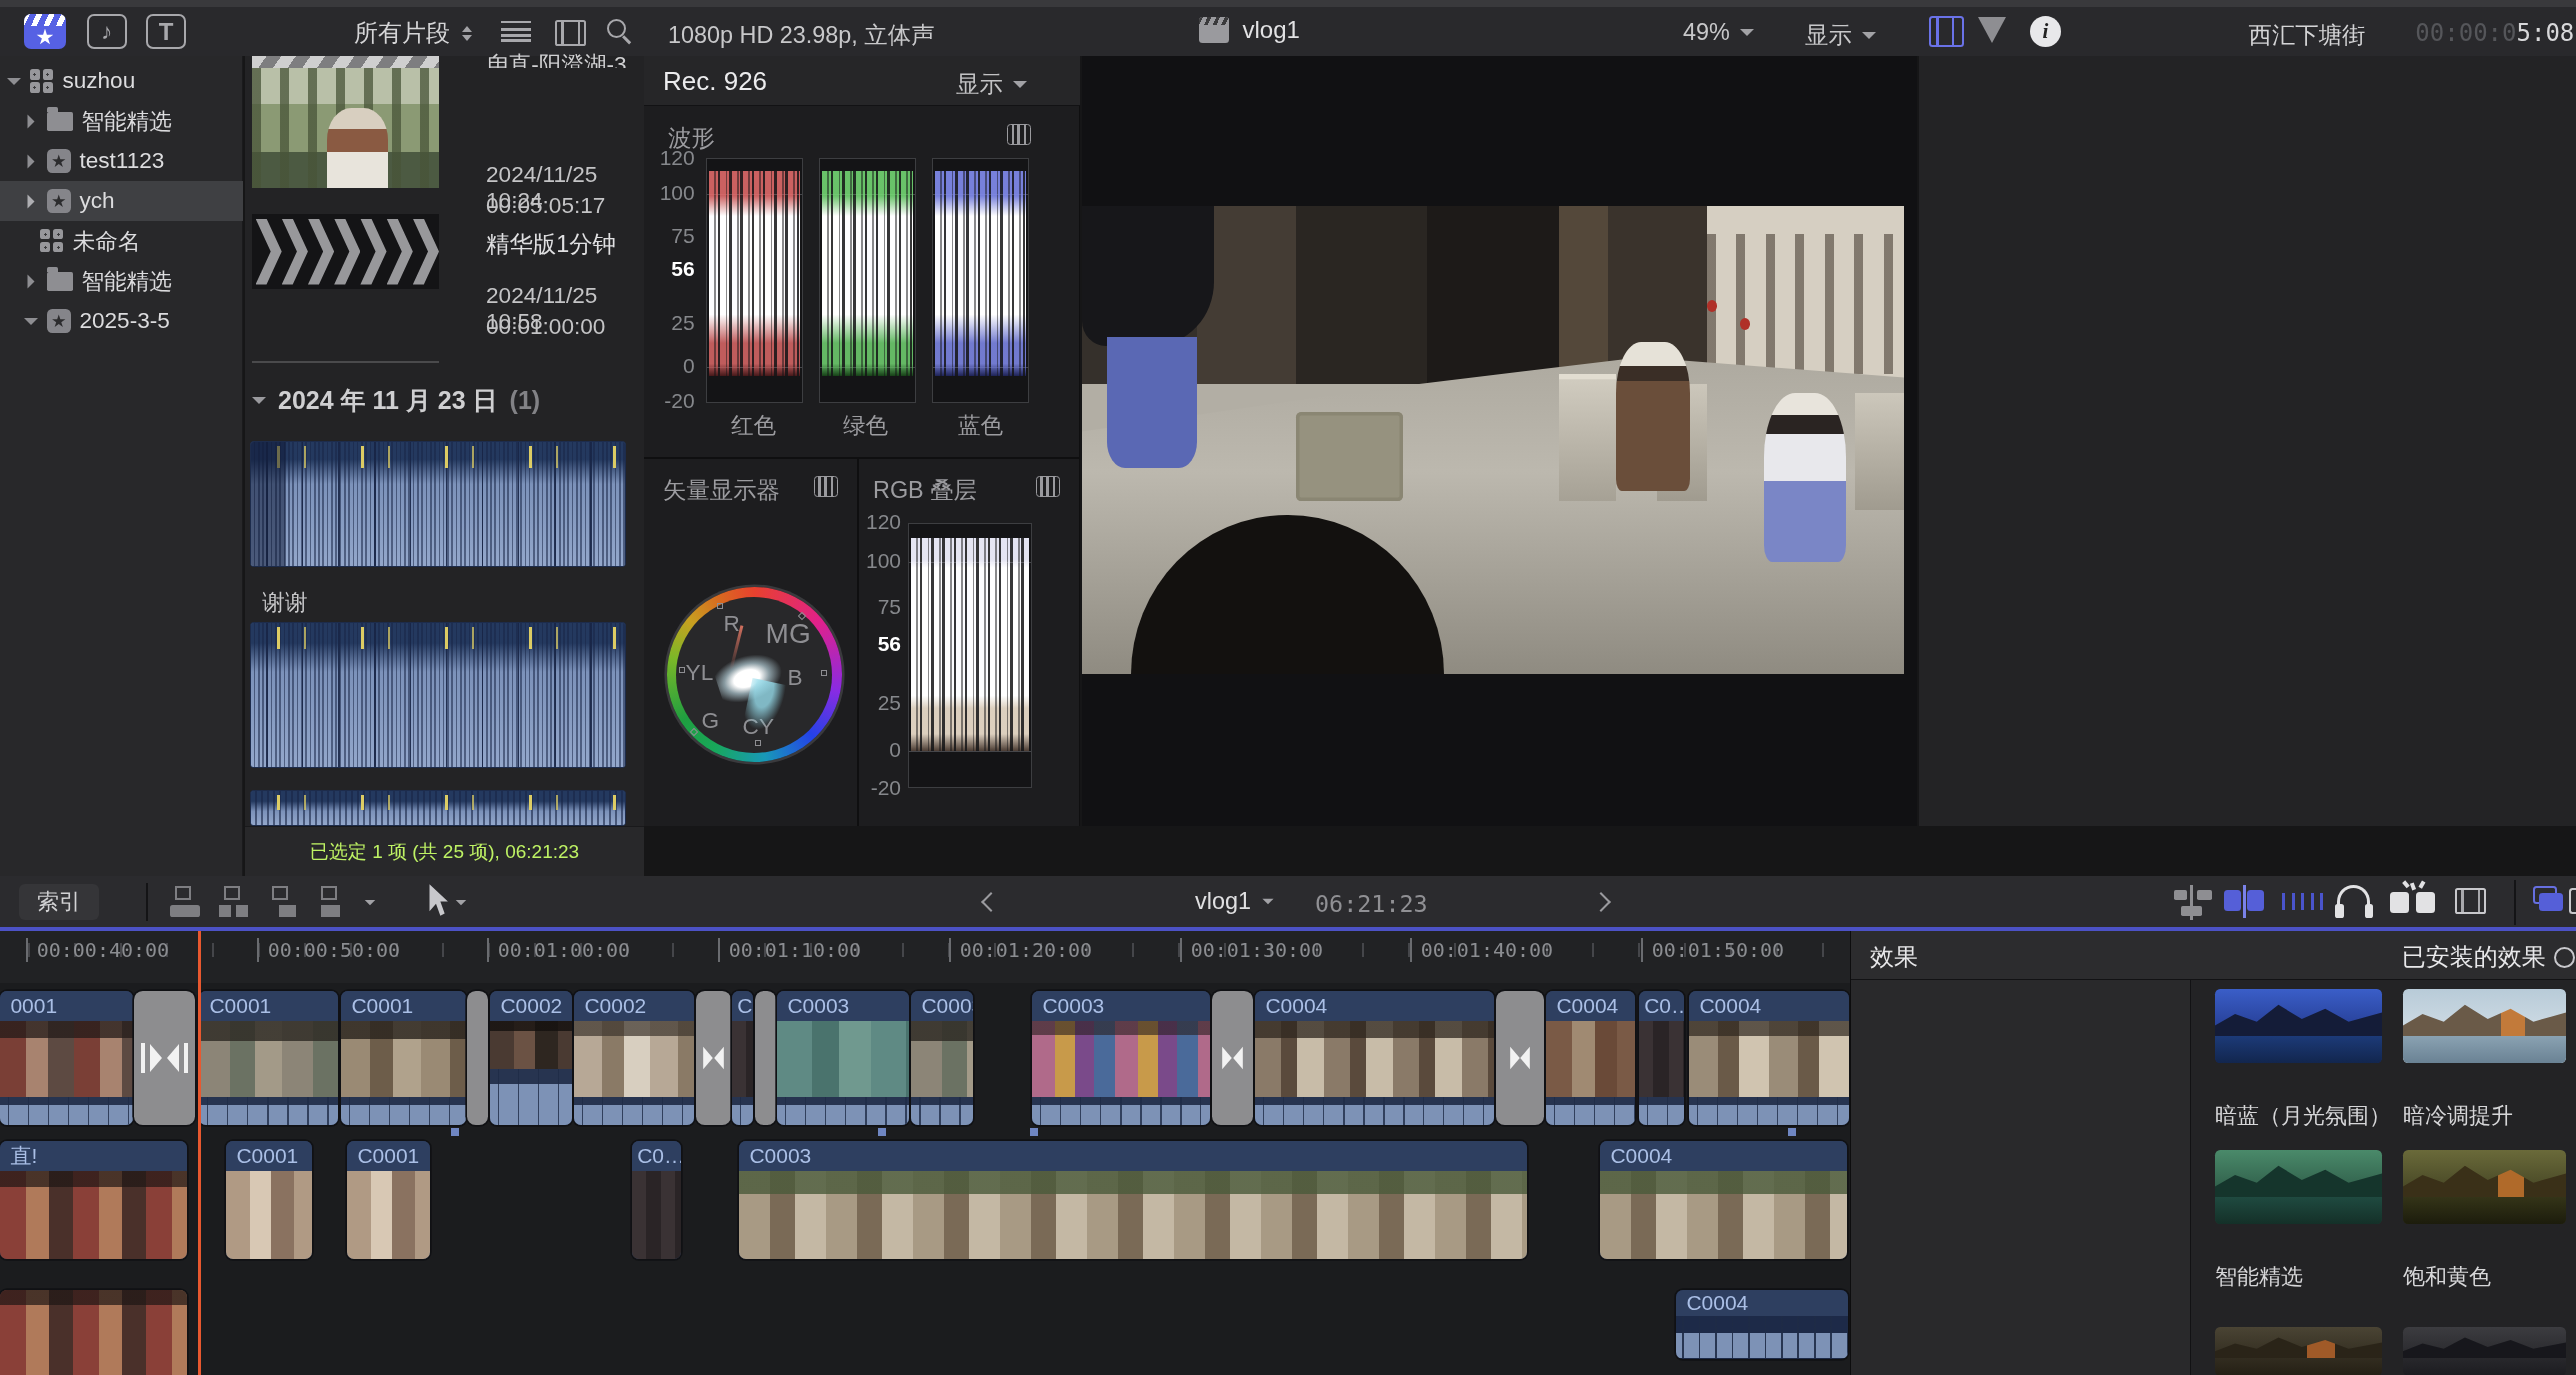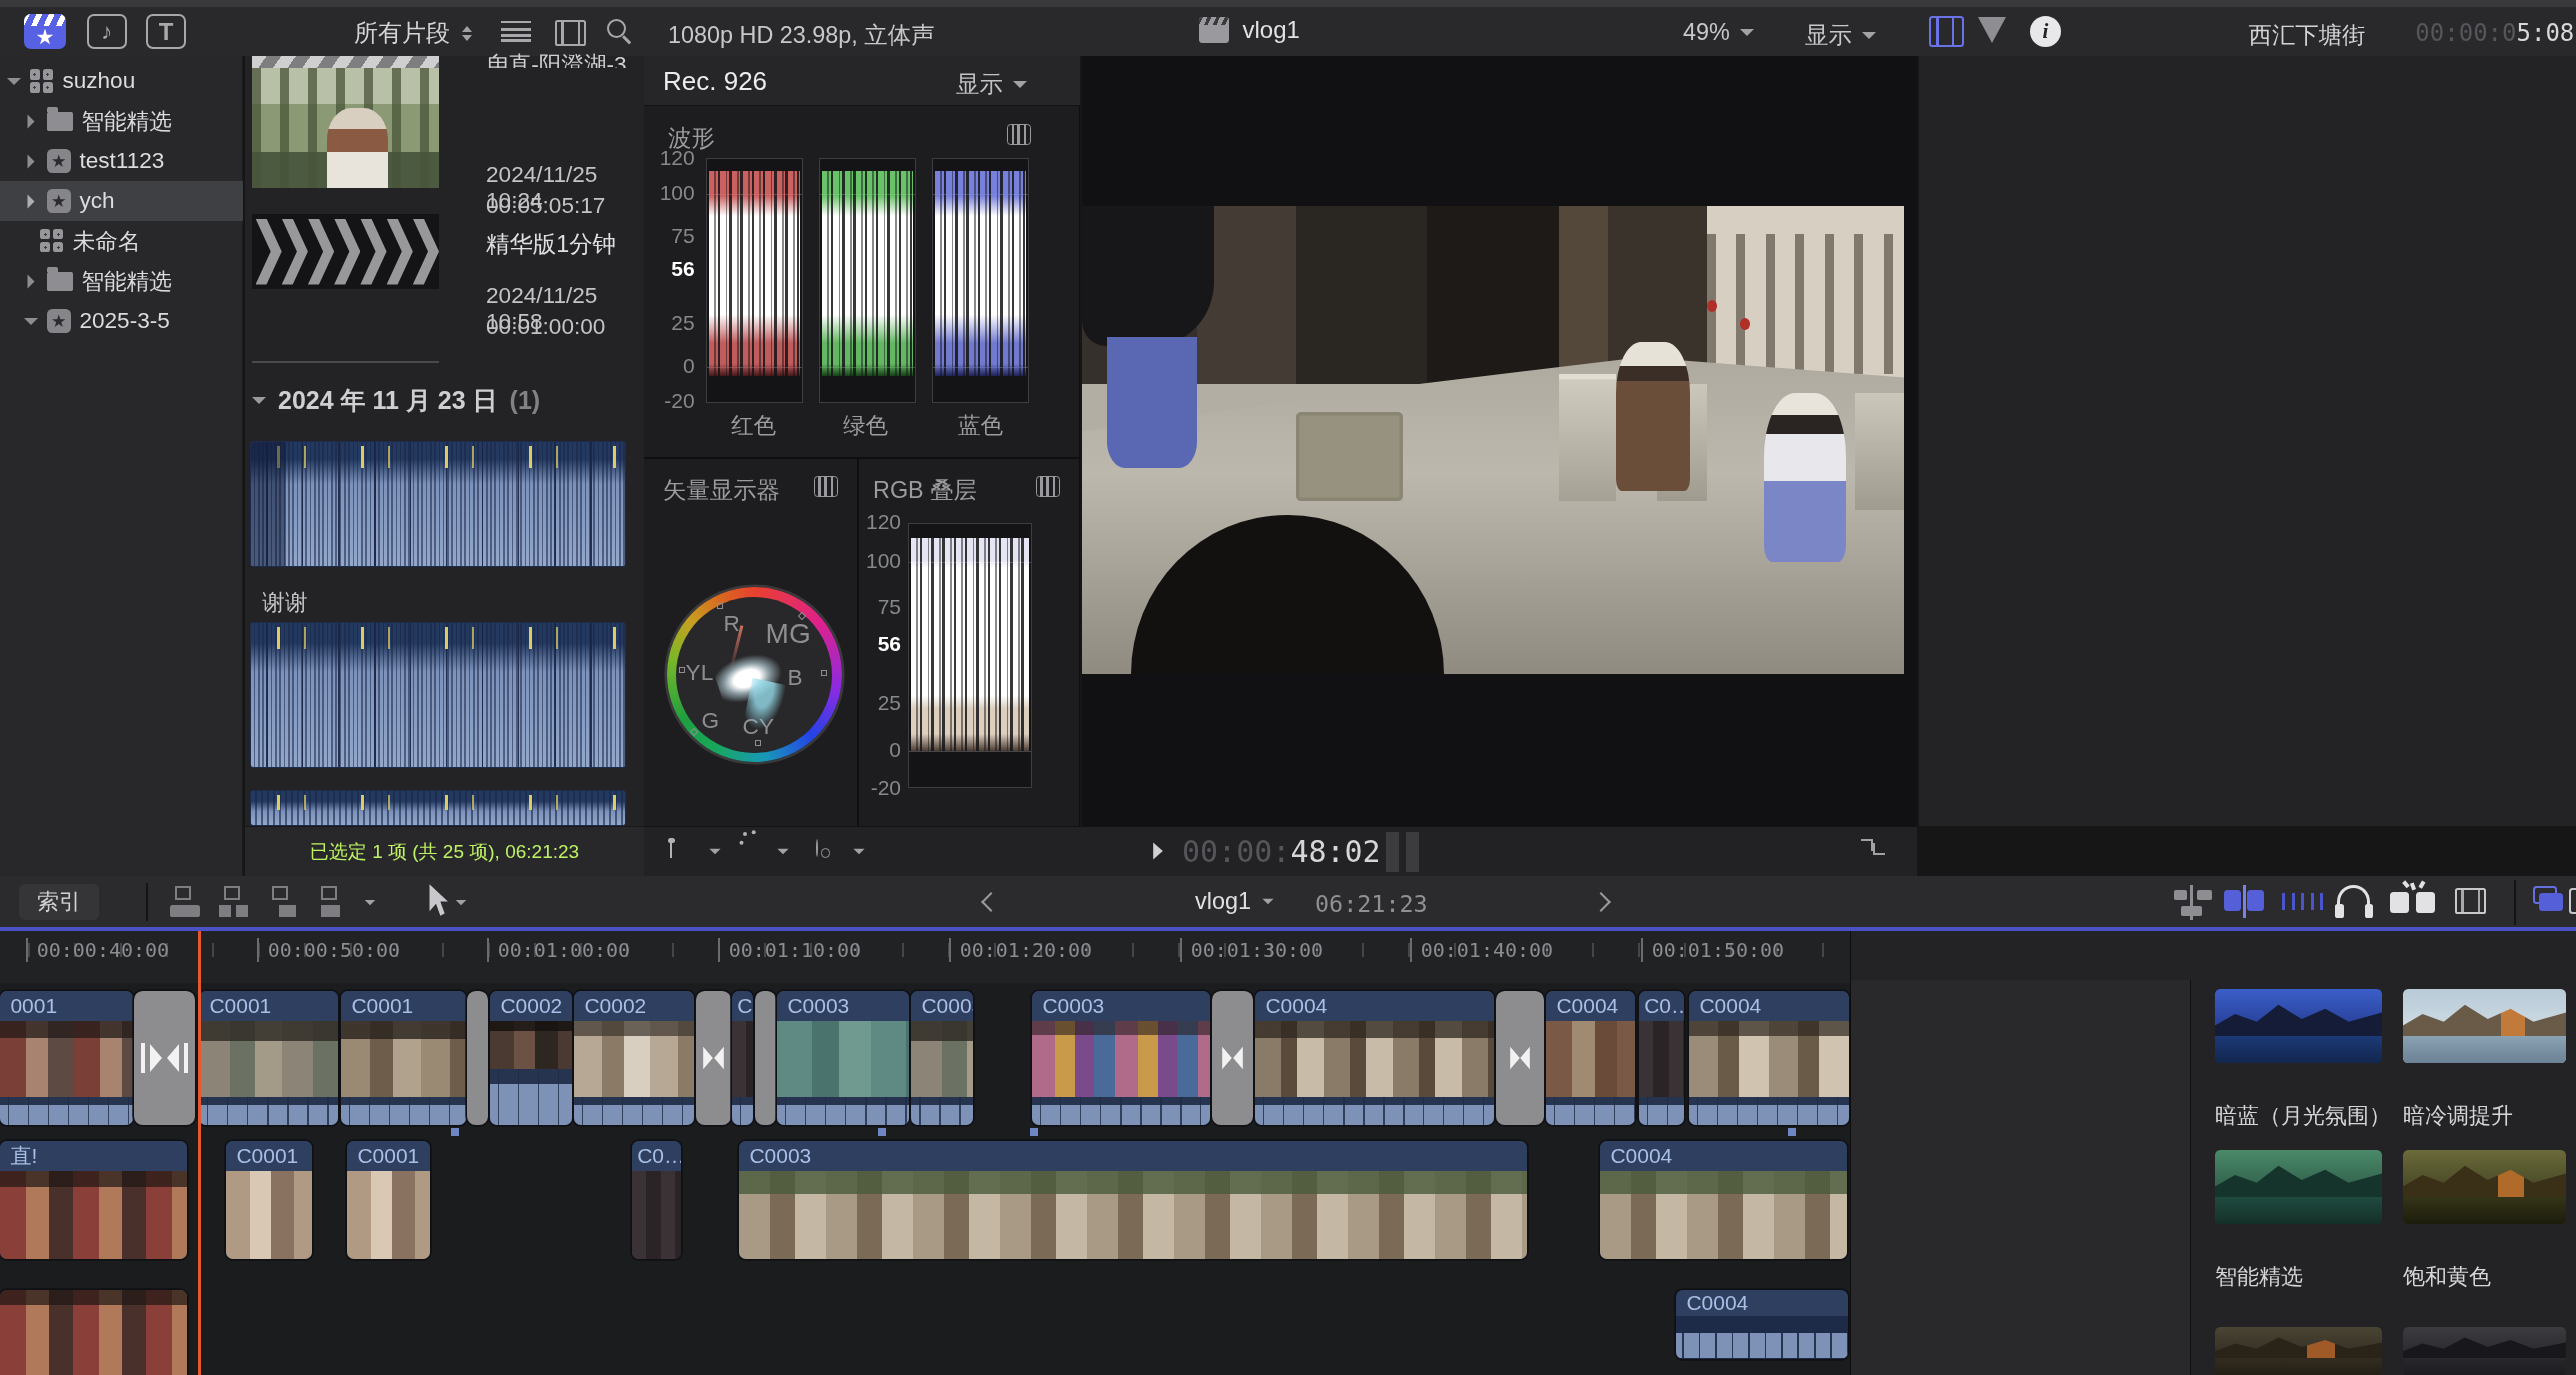--- a/index.html
+++ b/index.html
@@ -381,36 +381,20 @@
       <div style="position:absolute;left:94%;top:40%;width:6%;height:25%;background:linear-gradient(#ccc7bb,#a09b8f)"></div>
       <div style="position:absolute;left:0;top:0;width:16%;height:30%;background:#17171a;border-radius:0 0 46% 18%"></div>
       <div style="position:absolute;left:3%;top:28%;width:11%;height:28%;background:#5a68b4;border-radius:0 0 20% 20%"></div>
       <div style="position:absolute;left:65%;top:29%;width:9%;height:32%;border-radius:34% 34% 8% 8%;
         background:linear-gradient(180deg,#e6e2d8 0 16%,#3a2e26 16% 26%,#6a4e3a 26% 100%)"></div>
       <div style="position:absolute;left:83%;top:40%;width:10%;height:36%;border-radius:38% 38% 10% 10%;
         background:linear-gradient(180deg,#e8e4dc 0 13%,#2a2422 13% 24%,#e8e8ec 24% 52%,#7a86c6 52% 100%)"></div>
     </div>
   </div>
 
-  <div class="p" style="left:644px;top:826px;width:1273px;height:50px;background:#222225;border-top:1.7px solid #121214">
-    <span class="p corner-rect" style="left:26px;top:14px"></span>
-    <span class="p tri-down" style="left:64px;top:21px;transform:scale(.8)"></span>
-    <span class="p wand" style="left:102px;top:12px"></span>
-    <span class="p tri-down" style="left:132px;top:21px;transform:scale(.8)"></span>
-    <span class="p cc-circle" style="left:170px;top:13px"></span>
-    <span class="p tri-down" style="left:208px;top:21px;transform:scale(.8)"></span>
-
-    <span class="p tri-right" style="left:510px;top:17.3px;border-left-color:#d0d0d2;transform:scale(1.2)"></span>
-    <span class="p mono" style="left:538px;top:7px;font-size:30px">
-      <span style="color:#55565a">00:00:</span><span style="color:#d6d6d8">48:02</span>
-    </span>
-    <span class="p meterbar" style="left:742px;top:5.2px"></span>
-    <span class="p meterbar" style="left:762px;top:5.2px"></span>
-    <span class="p exp" style="left:1225px;top:12px"></span>
-  </div>
 
   <div class="p" style="left:1919px;top:56px;width:657px;height:770px;background:#232325">
     
 
     
 
     
 
     
 
@@ -644,20 +628,27 @@
     <div class="t-shopfront" style="height:86px"></div>
   </div>
   <div class="p" style="left:1676px;top:1290px;width:172px;height:69px;background:#1d2a48;border-radius:7px;overflow:hidden;box-shadow:0 0 0 1.7px #101114">
     <div class="clip-label" style="height:26px;background:#2e3f60">C0004</div>
     <div style="height:42px;background:repeating-linear-gradient(90deg,rgba(30,43,70,0) 0 6px,rgba(30,43,70,.9) 6px 7.8px,rgba(30,43,70,0) 7.8px 16.5px),linear-gradient(180deg,#1d2a48 0 40%,#7d92b6 40%)"></div>
   </div>
 
   <div class="p" style="left:198px;top:931px;width:2.6px;height:445px;background:#e8582f;z-index:40"></div>
 
   <div class="p" style="left:1850px;top:931px;width:726px;height:445px;background:#232325;border-left:1.7px solid #0d0d0e;z-index:50">
+    <div class="p" style="left:0;top:0;width:726px;height:49px;background:#2c2c2e;border-bottom:1.7px solid #121214">
+      <span style="position:absolute;left:19px;top:10.4px;font-size:24px;color:#e8e8ea">效果</span>
+      <span class="p" style="right:1.7px;top:10.4px;display:flex;align-items:center;gap:8.7px;font-size:24px;color:#e8e8ea">
+        <span>已安装的效果</span>
+        <span style="width:21px;height:21px;border:2.6px solid #c8c8cc;border-radius:50%;display:inline-block"></span>
+      </span>
+    </div>
     <div class="p" style="left:0;top:49px;width:340px;height:396px;background:#29292b;border-right:1.7px solid #121214"></div>
 
     <div class="fx" style="left:364px;top:58px;width:167px;height:74px;background:linear-gradient(180deg,#3a5ec8,#16246a)">
       <div class="mtn" style="background:#141c38"></div>
       <div class="water" style="background:linear-gradient(180deg,#1c3a78,#12264e)"></div>
     </div>
     <div class="fx" style="left:552px;top:58px;width:163px;height:74px;background:linear-gradient(180deg,#b8cbd8,#e0e8ee)">
       <div class="mtn" style="background:linear-gradient(90deg,#6a5a48 0 60%,#c27a3a 60% 75%,#6a5a48 75%)"></div>
       <div class="water" style="background:linear-gradient(180deg,#8aa2b2,#6a8294)"></div>
     </div>

